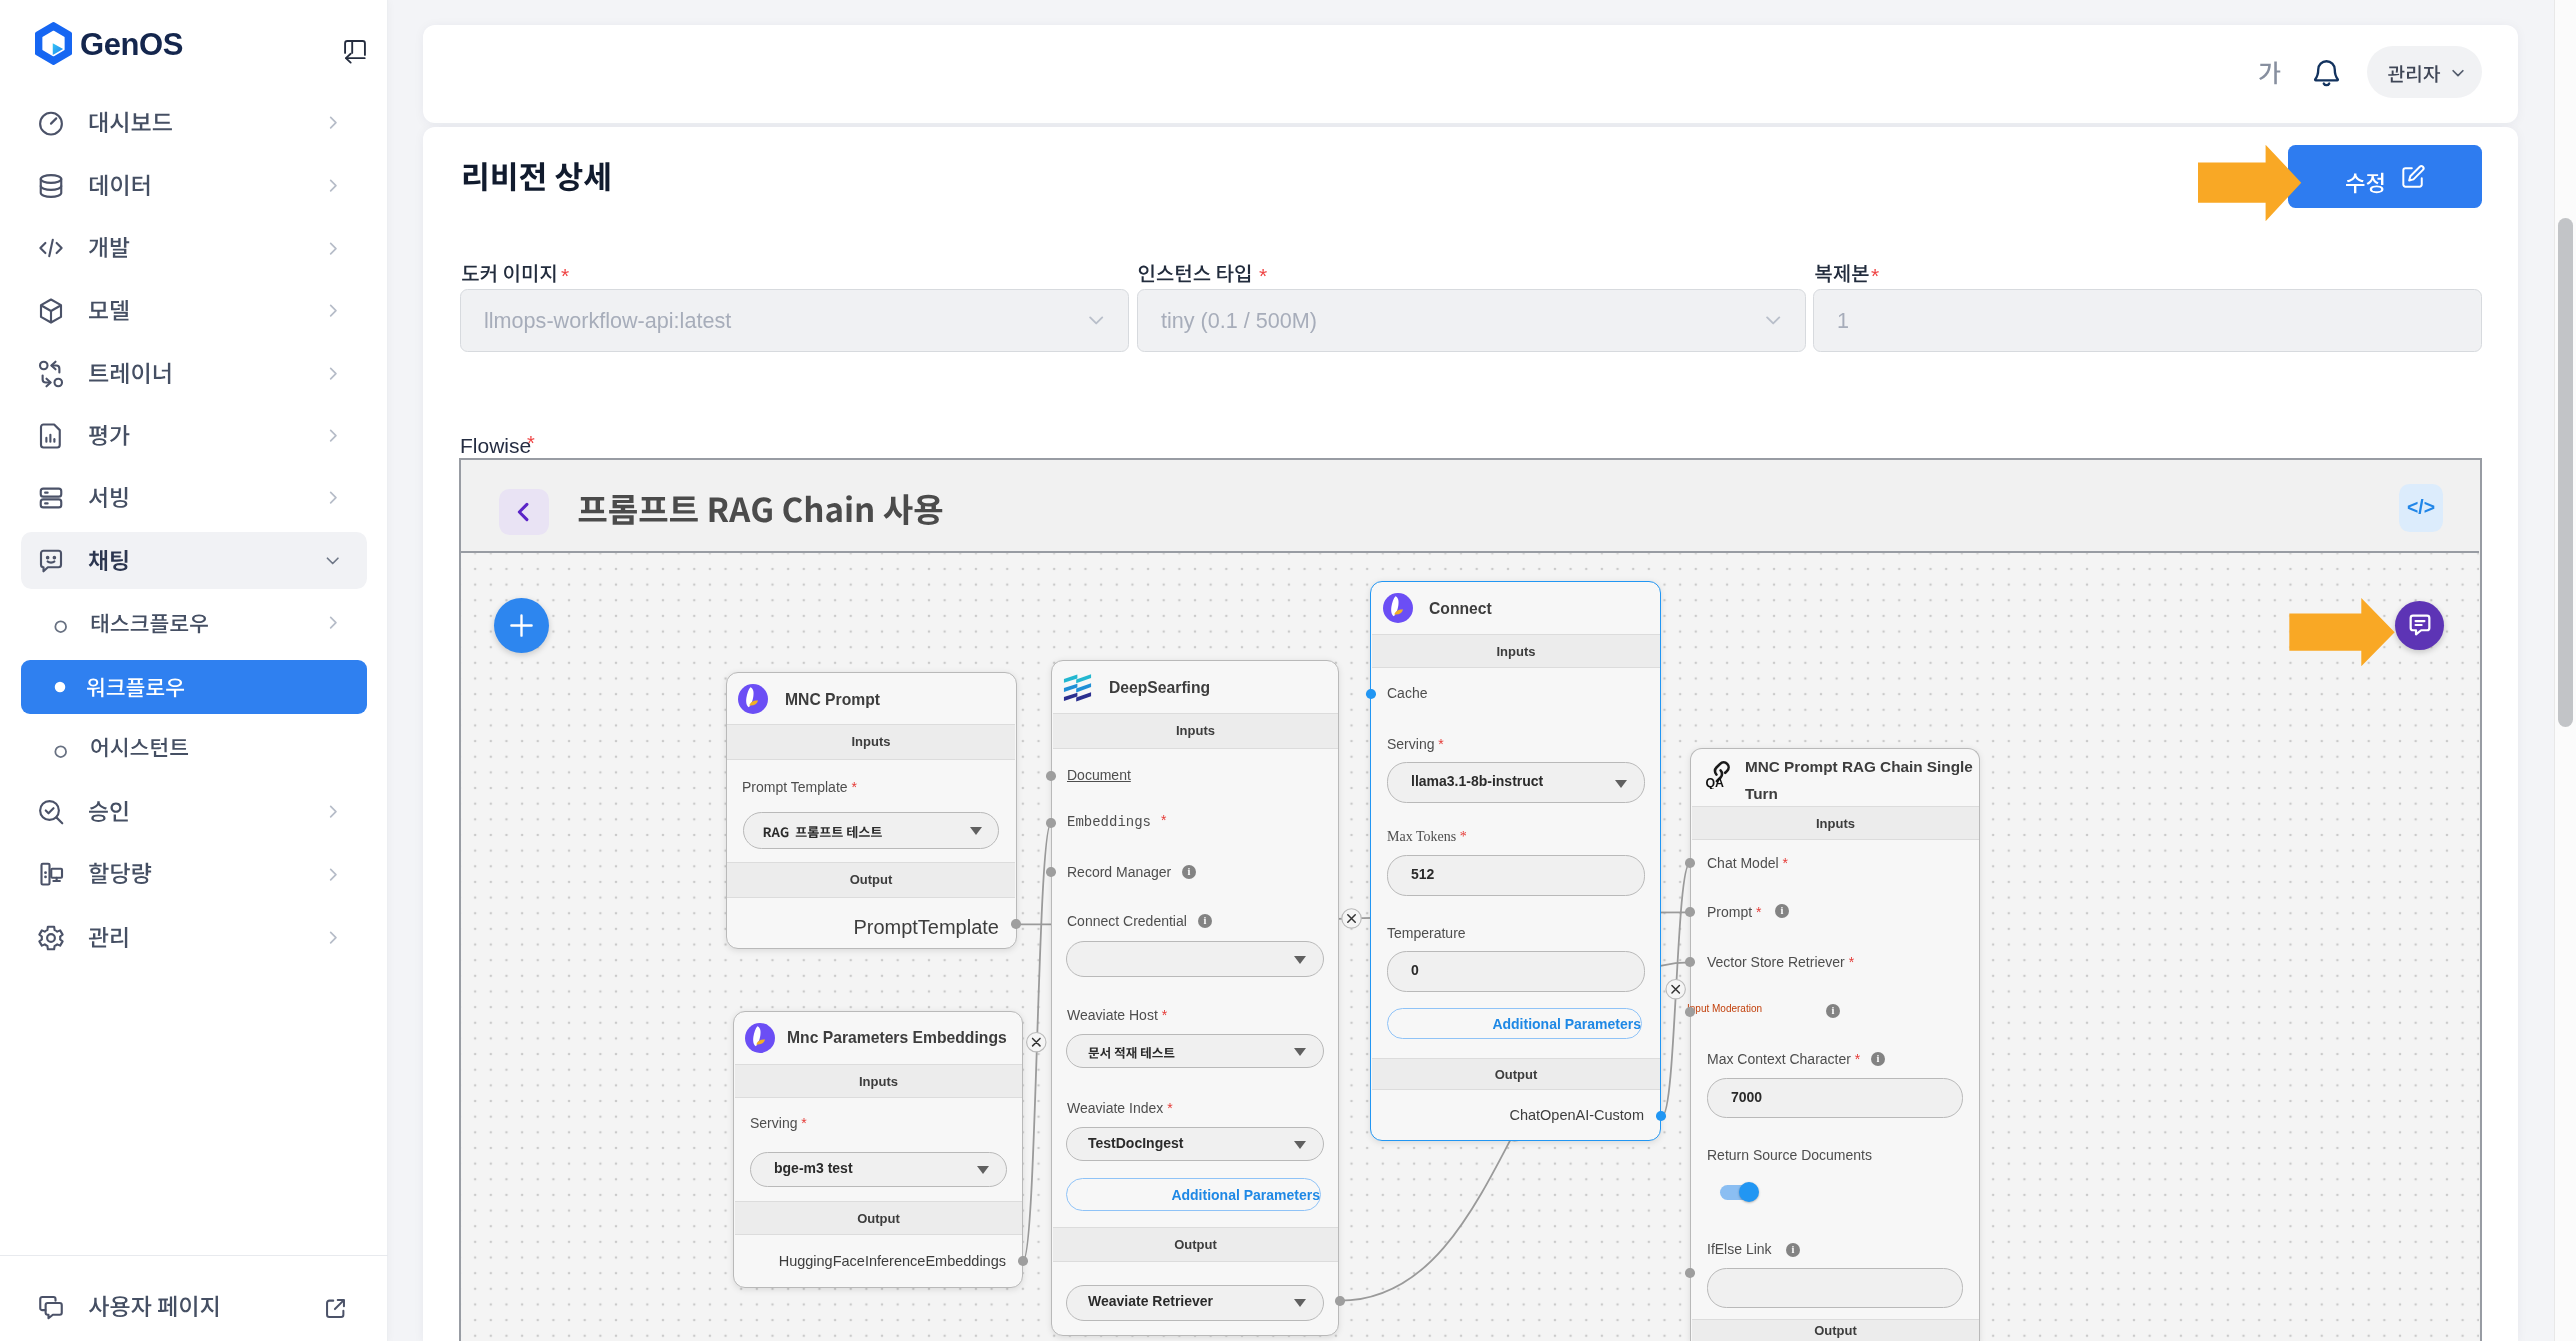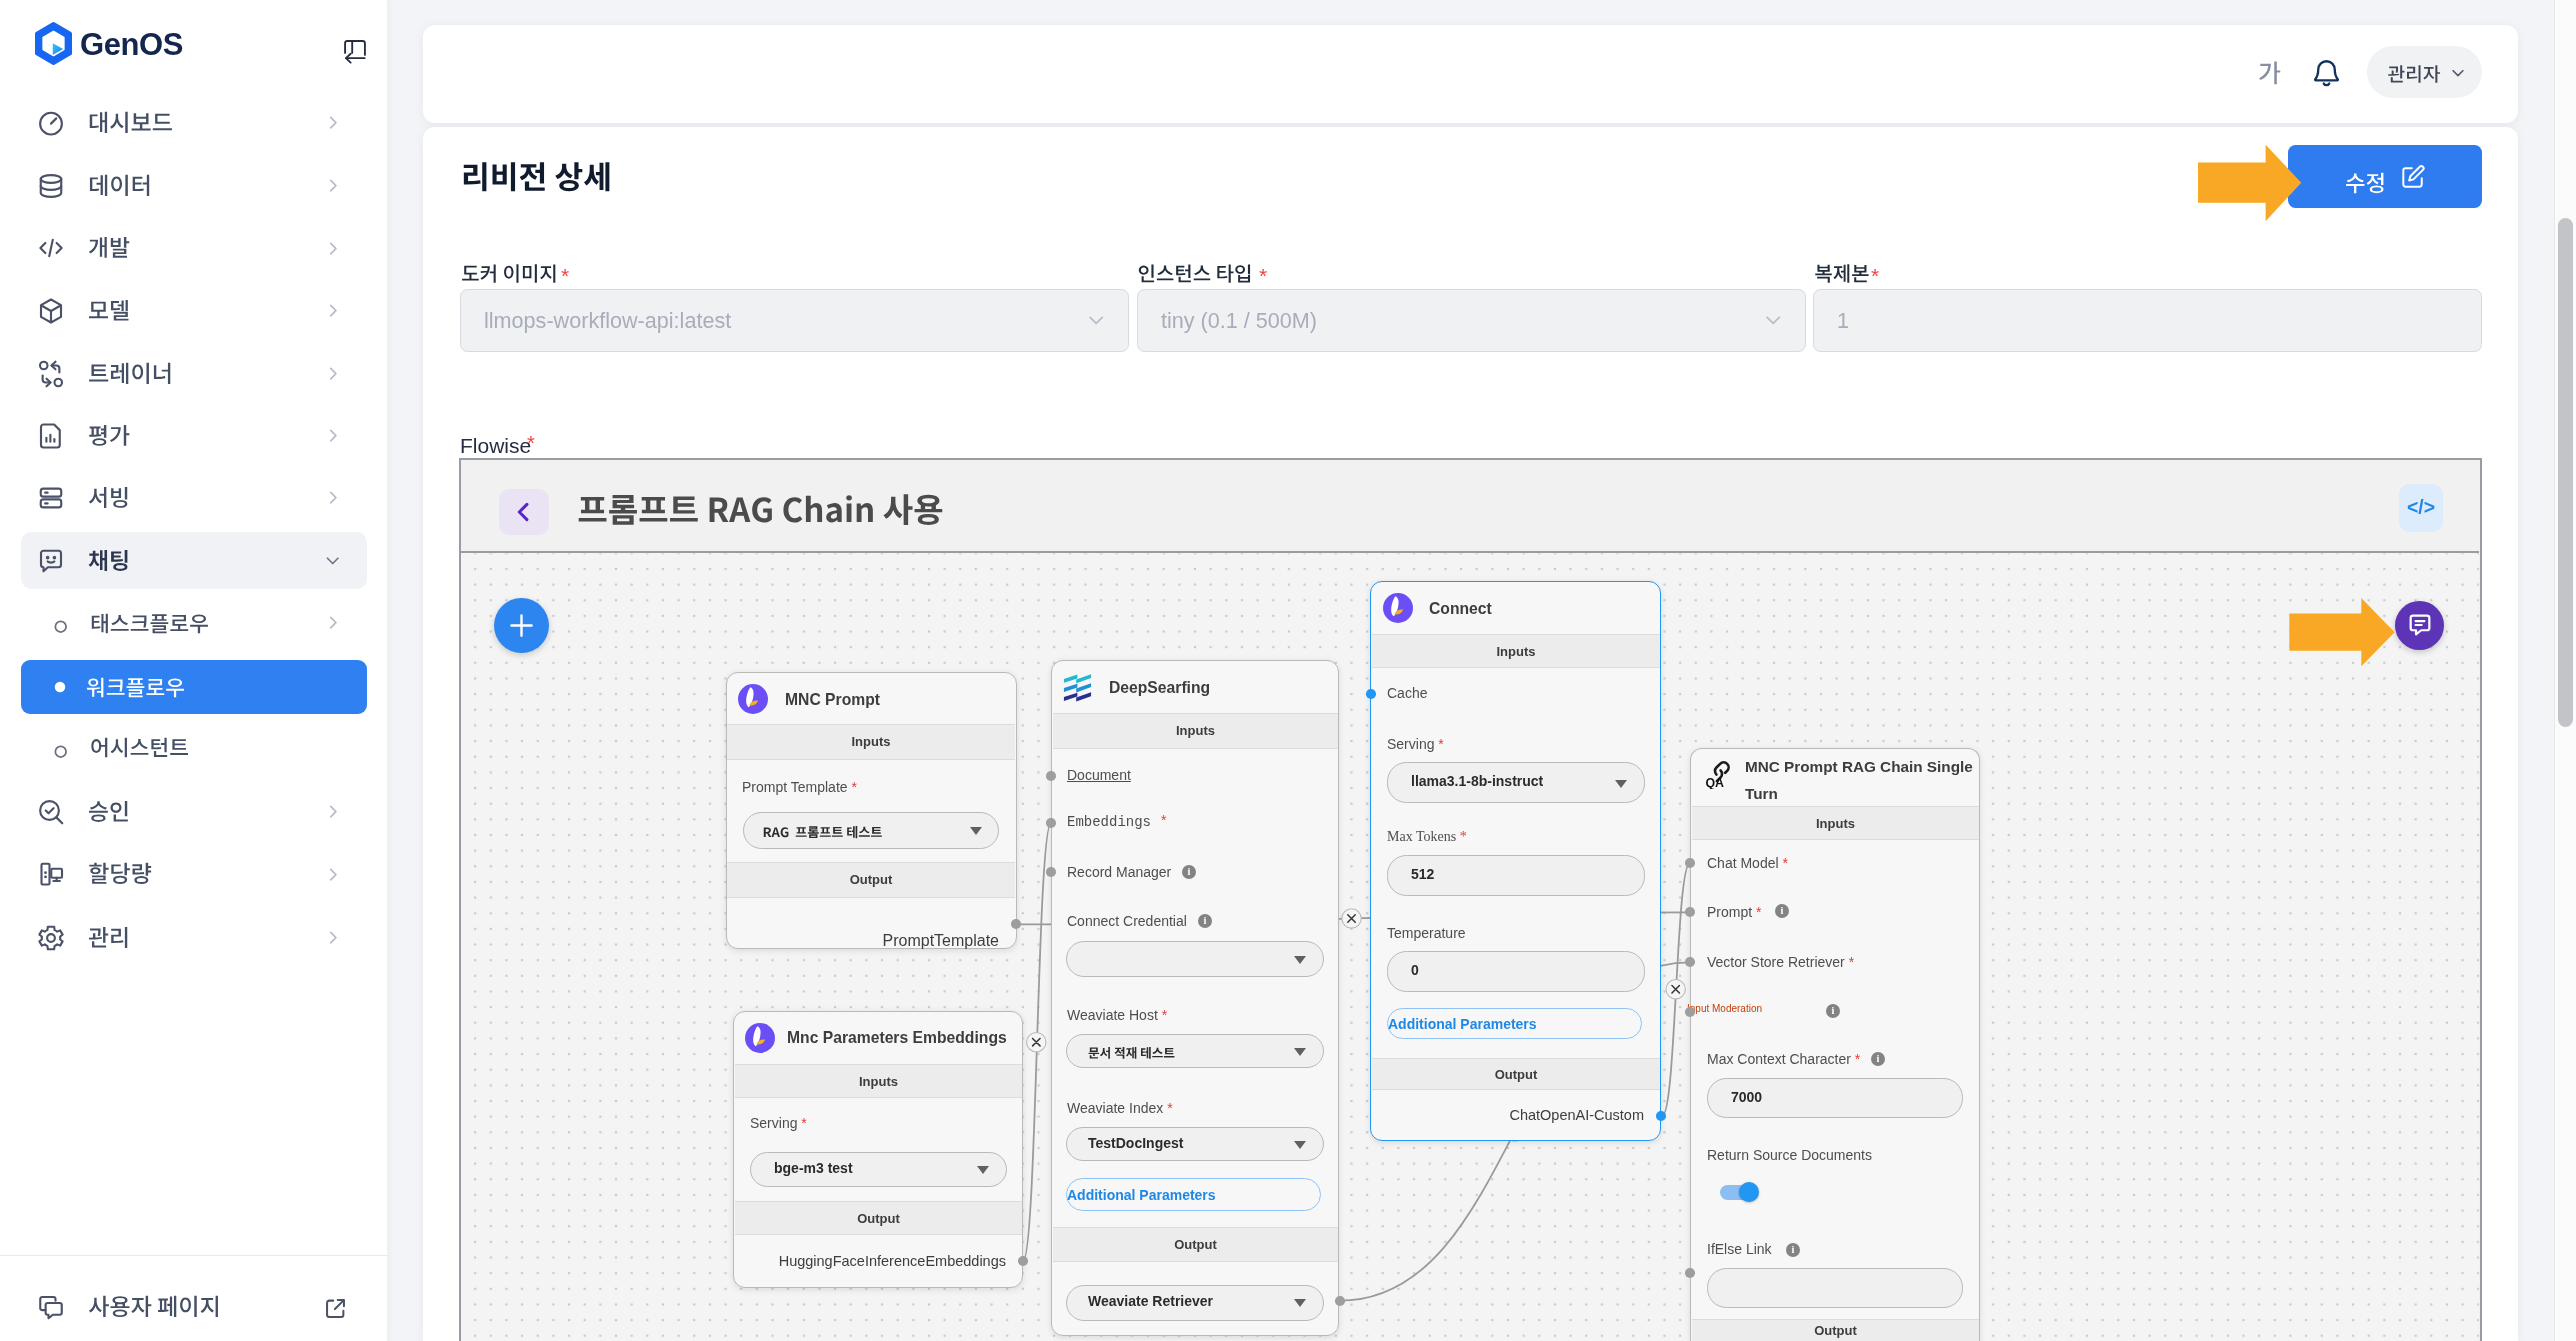--- a/index.html
+++ b/index.html
@@ -6,21 +6,21 @@
 .abs{position:absolute;}
 .card{position:absolute;background:#fff;border-radius:12px;box-shadow:0 1.5px 10.4px rgba(25,39,86,0.05);}
 #sidebar{position:absolute;left:0;top:0;width:388px;height:1342px;background:#fff;border-right:0.7px solid #eceef1;box-shadow:1.5px 0 7.5px rgba(20,30,60,0.03);}
 .node{position:absolute;background:#f7f7f7;border:1.5px solid #b9b9b9;border-radius:12px;box-shadow:0 1.5px 6px rgba(0,0,0,0.10);}
 .nbar{position:absolute;left:0;right:0;background:#ececec;border-top:1.1px solid #dcdcdc;border-bottom:1.1px solid #dcdcdc;text-align:center;font-weight:bold;font-size:13px;color:#3d3d3d;}
 .nsel{position:absolute;background:#f0f0f0;border:1.5px solid #b9b9b9;border-radius:19.4px;}
 .ncaret{position:absolute;width:0;height:0;border-left:6.7px solid transparent;border-right:6.7px solid transparent;border-top:8.2px solid #606060;}
 .ndot{position:absolute;width:9.7px;height:9.7px;border-radius:50%;background:#9e9e9e;}
 .ndot.blue{background:#2196f3;}
 .ninfo{position:absolute;width:14px;height:14px;border-radius:50%;background:#838383;color:#fff;font-size:10.4px;font-weight:bold;text-align:center;line-height:14px;font-family:"Liberation Serif",serif;}
-.addp{position:absolute;border:1.5px solid #8fc3f7;border-radius:19.4px;color:#1e88e5;font-weight:bold;font-size:14px;text-align:left;}
+.addp{position:absolute;border:1.5px solid #8fc3f7;border-radius:19.4px;color:#1e88e5;font-weight:bold;font-size:14px;text-align:right;}
 .formbox{position:absolute;height:63px;background:#f0f1f3;border:1.5px solid #d7dade;border-radius:7.5px;}
 </style></head><body>
 <div id="sidebar">
     <svg class="abs" style="left:35px;top:21.6px" width="37" height="43" viewBox="0 0 50 58">
 <defs>
         <linearGradient id="lgc" x1="0" y1="0" x2="1" y2="1">
 <stop offset="0" stop-color="#36c6f4"></stop>
           <stop offset="1" stop-color="#1b7ff0"></stop>
         </linearGradient>
       </defs>
@@ -346,21 +346,21 @@
     <div class="nbar" style="left:266px;top:171px;width:288px;height:36px;line-height:34px;">Inputs</div>
     <div style="position:absolute;left:281px;top:227px;font-size:14px;color:#4e4e4e;white-space:nowrap;line-height:1;">Prompt Template <span style="color:#e53935">*</span></div>
     <div class="nsel" style="left:282px;top:259px;width:256px;height:37px;"></div>
     <div style="position:absolute;left:300px;top:271px">
       <svg style="display:block" width="123" height="17" viewBox="0 -18.00 164.90 23.40">
         <path d="M1.6 0.0V-13.3H6.3Q7.7 -13.3 8.8 -13.0Q9.9 -12.6 10.6 -11.7Q11.3 -10.8 11.3 -9.3Q11.3 -7.8 10.6 -6.9Q9.9 -5.9 8.8 -5.5Q7.7 -5.0 6.3 -5.0H4.3V0.0ZM4.3 -7.1H6.0Q7.3 -7.1 8.0 -7.7Q8.7 -8.2 8.7 -9.3Q8.7 -10.4 8.0 -10.8Q7.3 -11.2 6.0 -11.2H4.3ZM8.9 0.0 5.8 -5.7 7.6 -7.4 11.9 0.0Z M12.2 0.0 16.5 -13.3H19.6L23.9 0.0H21.1L19.2 -6.9Q18.9 -8.0 18.6 -9.1Q18.3 -10.2 18.0 -11.3H18.0Q17.7 -10.2 17.4 -9.1Q17.1 -8.0 16.8 -6.9L14.9 0.0ZM14.9 -3.4V-5.5H21.2V-3.4Z M31.2 0.2Q29.4 0.2 27.9 -0.5Q26.5 -1.3 25.6 -2.9Q24.8 -4.4 24.8 -6.6Q24.8 -8.3 25.3 -9.5Q25.8 -10.8 26.7 -11.7Q27.5 -12.6 28.7 -13.1Q29.8 -13.6 31.2 -13.6Q32.6 -13.6 33.6 -13.0Q34.6 -12.5 35.3 -11.9L33.9 -10.2Q33.4 -10.6 32.8 -11.0Q32.2 -11.3 31.3 -11.3Q30.2 -11.3 29.3 -10.7Q28.5 -10.2 28.0 -9.2Q27.5 -8.1 27.5 -6.7Q27.5 -5.2 28.0 -4.2Q28.4 -3.2 29.3 -2.6Q30.2 -2.1 31.5 -2.1Q31.9 -2.1 32.4 -2.2Q32.8 -2.3 33.1 -2.5V-5.2H30.8V-7.4H35.5V-1.4Q34.8 -0.7 33.7 -0.2Q32.6 0.2 31.2 0.2Z M45.6 -2.3H60.7V-0.3H45.6ZM46.8 -13.6H59.5V-11.7H46.8ZM46.9 -6.7H59.4V-4.8H46.9ZM49.1 -11.9H51.4V-6.6H49.1ZM54.8 -11.9H57.2V-6.6H54.8Z M62.2 -6.5H77.3V-4.7H62.2ZM68.5 -8.3H70.9V-5.2H68.5ZM64.1 -3.8H75.5V1.4H64.1ZM73.2 -1.9H66.4V-0.5H73.2ZM64.0 -14.8H75.4V-10.3H66.4V-8.5H64.1V-12.0H73.1V-13.0H64.0ZM64.1 -9.4H75.8V-7.6H64.1Z M78.8 -2.3H93.8V-0.3H78.8ZM79.9 -13.6H92.6V-11.7H79.9ZM80.0 -6.7H92.6V-4.8H80.0ZM82.2 -11.9H84.6V-6.6H82.2ZM88.0 -11.9H90.3V-6.6H88.0Z M97.1 -6.5H108.8V-4.6H97.1ZM95.3 -2.3H110.4V-0.3H95.3ZM97.1 -13.9H108.7V-12.0H99.5V-6.0H97.1ZM98.8 -10.2H108.3V-8.3H98.8Z M122.7 -9.0H125.7V-7.1H122.7ZM116.4 -4.0H117.6Q118.7 -4.0 119.7 -4.0Q120.6 -4.0 121.5 -4.1Q122.3 -4.2 123.2 -4.3L123.4 -2.4Q122.5 -2.3 121.6 -2.2Q120.7 -2.1 119.7 -2.1Q118.8 -2.1 117.6 -2.1H116.4ZM116.4 -13.2H122.6V-11.3H118.7V-3.3H116.4ZM118.1 -8.8H122.0V-6.9H118.1ZM128.0 -15.1H130.3V1.6H128.0ZM124.5 -14.8H126.8V0.9H124.5Z M138.7 -14.1H140.8V-12.9Q140.8 -11.8 140.5 -10.8Q140.2 -9.8 139.6 -8.9Q139.0 -8.0 138.2 -7.3Q137.3 -6.5 136.3 -6.0Q135.2 -5.5 133.9 -5.2L132.9 -7.2Q134.0 -7.4 134.9 -7.8Q135.8 -8.2 136.6 -8.8Q137.3 -9.4 137.7 -10.1Q138.2 -10.7 138.5 -11.5Q138.7 -12.2 138.7 -12.9ZM139.2 -14.1H141.3V-12.9Q141.3 -12.2 141.5 -11.5Q141.7 -10.7 142.2 -10.0Q142.7 -9.4 143.4 -8.8Q144.1 -8.2 145.0 -7.8Q146.0 -7.4 147.1 -7.2L146.1 -5.2Q144.8 -5.5 143.7 -6.0Q142.6 -6.5 141.8 -7.3Q140.9 -8.0 140.4 -8.9Q139.8 -9.8 139.5 -10.8Q139.2 -11.8 139.2 -12.9ZM132.5 -2.4H147.6V-0.4H132.5Z M150.8 -6.5H162.6V-4.6H150.8ZM149.1 -2.3H164.2V-0.3H149.1ZM150.8 -13.9H162.4V-12.0H153.3V-6.0H150.8ZM152.5 -10.2H162.1V-8.3H152.5Z" fill="#2b2b2b"></path>
       </svg>
     </div>
     <div class="ncaret" style="left:509px;top:274px;"></div>
     <div class="nbar" style="left:266px;top:309px;width:288px;height:36px;line-height:34px;">Output</div>
-    <div style="position:absolute;left:0px;top:364px;font-size:16px;color:#3d3d3d;white-space:nowrap;line-height:1;left:538px;transform:translateX(-100%);margin-top:16px;">PromptTemplate</div>
+    <div style="position:absolute;left:0px;top:364px;font-size:20px;color:#3d3d3d;white-space:nowrap;line-height:1;left:538px;transform:translateX(-100%);">PromptTemplate</div>
     <div class="ndot" style="left:550px;top:366px;"></div>
     <div class="node" style="left:590px;top:107px;width:288px;height:676px;"></div>
     <svg class="abs" style="left:600px;top:119px" width="33" height="31" viewBox="0 0 24 24">
       <path d="M1.5 5.4 L11.9 2.0 V5.0 L1.5 8.4 Z" fill="#23b7d0"></path>
       <path d="M11.0 5.8 L22.5 1.7 V4.7 L11.0 8.8 Z" fill="#23b7d0"></path>
       <path d="M1.5 12.4 L11.9 9.0 V12.0 L1.5 15.4 Z" fill="#1f8fd6"></path>
       <path d="M11.0 12.8 L22.5 8.7 V11.7 L11.0 15.8 Z" fill="#1f8fd6"></path>
       <path d="M1.5 19.4 L11.9 16.0 V19.0 L1.5 22.4 Z" fill="#2b2f8f"></path>
       <path d="M11.0 19.8 L22.5 15.7 V18.7 L11.0 22.8 Z" fill="#2b2f8f"></path>
     </svg>

